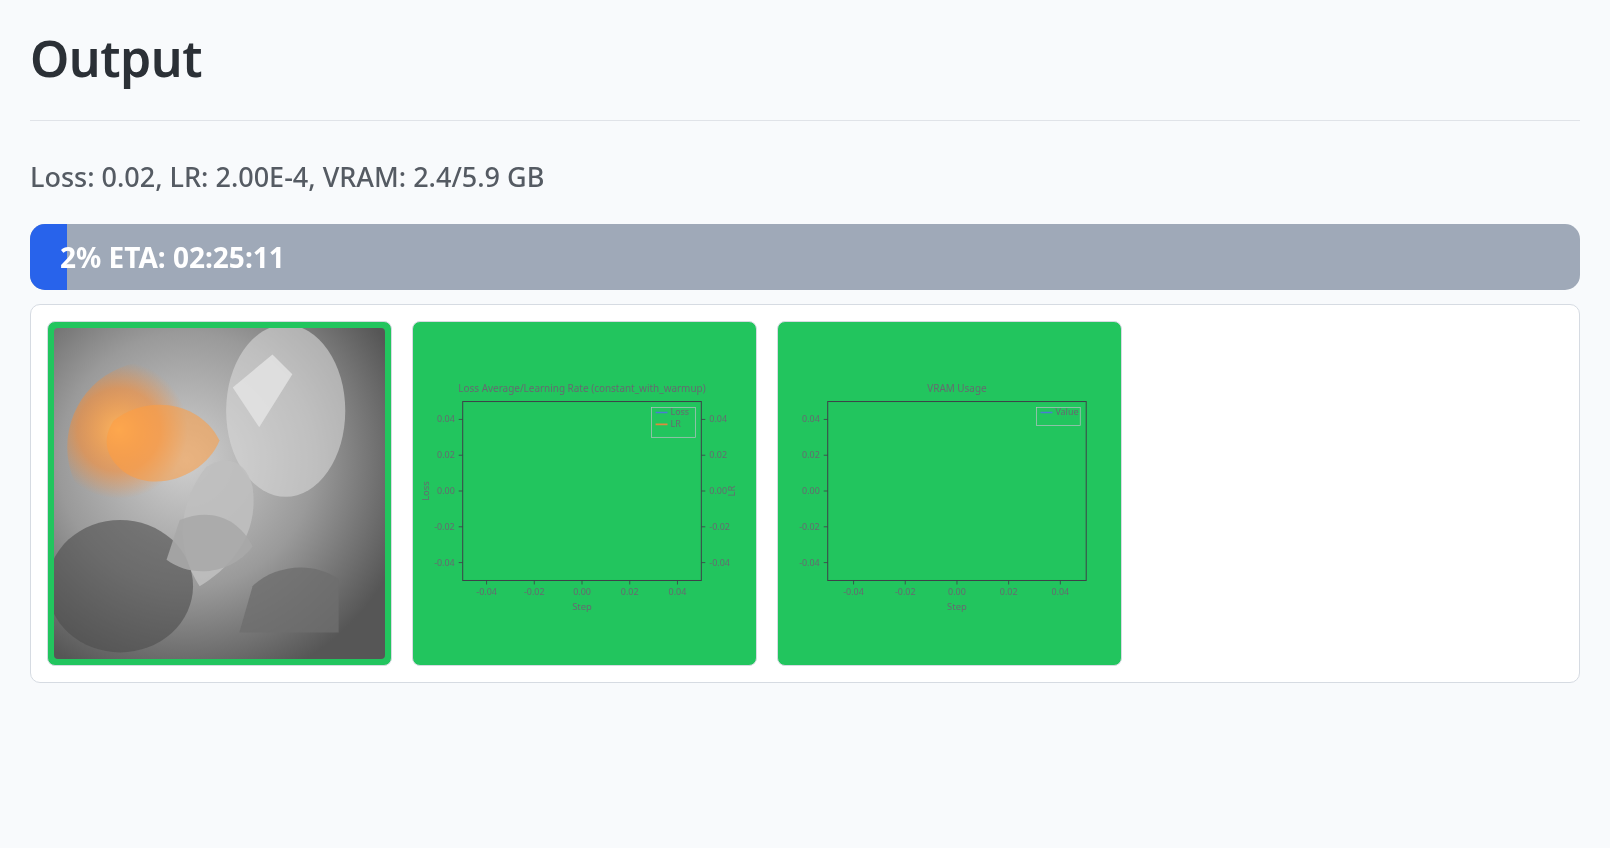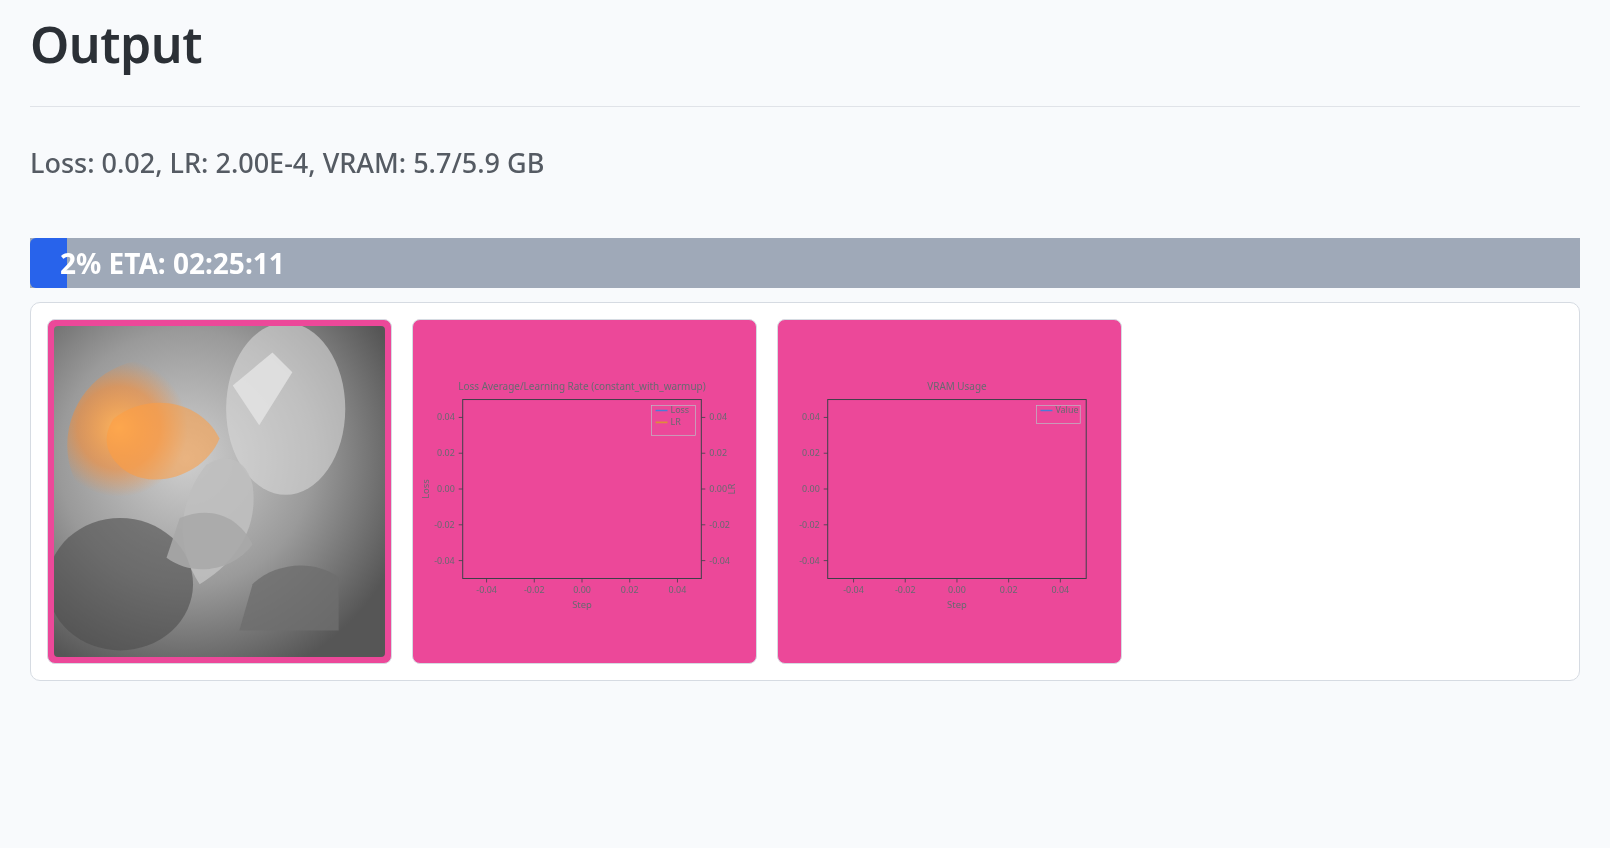--- a/index.html
+++ b/index.html
@@ -16,21 +16,21 @@
   }
   html,body{
     margin:0; padding:0;
     width:1610px; height:848px;
     background:var(--panel-bg);
     font-family:"Segoe UI",system-ui,-apple-system,Arial,sans-serif;
     color:var(--fg);
     overflow:hidden;
   }
   .page{
-    padding:10px 30px 0 30px;
+    padding:24px 30px 0 30px;
     box-sizing:border-box;
   }
   h1.title{
     margin:0;
     font-size:50px;
     font-weight:600;
     letter-spacing:-0.5px;
     color:#2b3036;
   }
   .rule{
@@ -38,25 +38,25 @@
     border-top:1px solid var(--rule);
     margin:28px 0 34px 0;
   }
   .status-block{
     font-size:27px;
     line-height:1.65;
     color:var(--fg-soft);
     font-weight:500;
   }
   .progress-wrap{
-    margin-top:52px;
+    margin-top:24px;
     position:relative;
-    height:50px;
+    height:66px;
     background:var(--progress-track);
-    border-radius:0;
+    border-radius:15px;
     overflow:hidden;
   }
   .progress-fill{
     position:absolute; left:0; top:0; bottom:0;
     background:var(--progress-fill);
     border-radius:6px 0 0 6px;
   }
   .progress-label{
     position:absolute; left:30px; top:0; bottom:0;
     display:flex; align-items:center;
@@ -73,21 +73,21 @@
     display:flex;
     gap:20px;
     align-items:stretch;
     min-height:362px;
     box-sizing:border-box;
   }
   .card{
     width:345px; height:345px;
     border:1px solid var(--card-border);
     border-radius:8px;
-    background:#ec4899;
+    background:#22c55e;
     box-sizing:border-box;
     display:flex; align-items:flex-end; justify-content:center;
     overflow:hidden;
   }
   .card.preview{ padding:6px; }
   .preview-img{
     width:100%; height:100%;
     border-radius:4px;
     overflow:hidden;
   }
@@ -113,21 +113,21 @@
   }
 </style>
 </head>
 <body>
 
 <div class="page">
   <h1 class="title">Output</h1>
   <hr class="rule">
 
   <div class="status-block">
-    <div class="status-line">Loss: 0.02, LR: 2.00E-4, VRAM: 5.7/5.9 GB</div>
+    <div class="status-line">Loss: 0.02, LR: 2.00E-4, VRAM: 2.4/5.9 GB</div>
   </div>
 
   <div class="progress-wrap">
     <div class="progress-fill" style="width: 2.4%;"></div>
     <div class="progress-label">2% ETA: 02:25:11</div>
   </div>
 
   <div class="gallery">
     <div class="card preview">
       <div class="preview-img">

